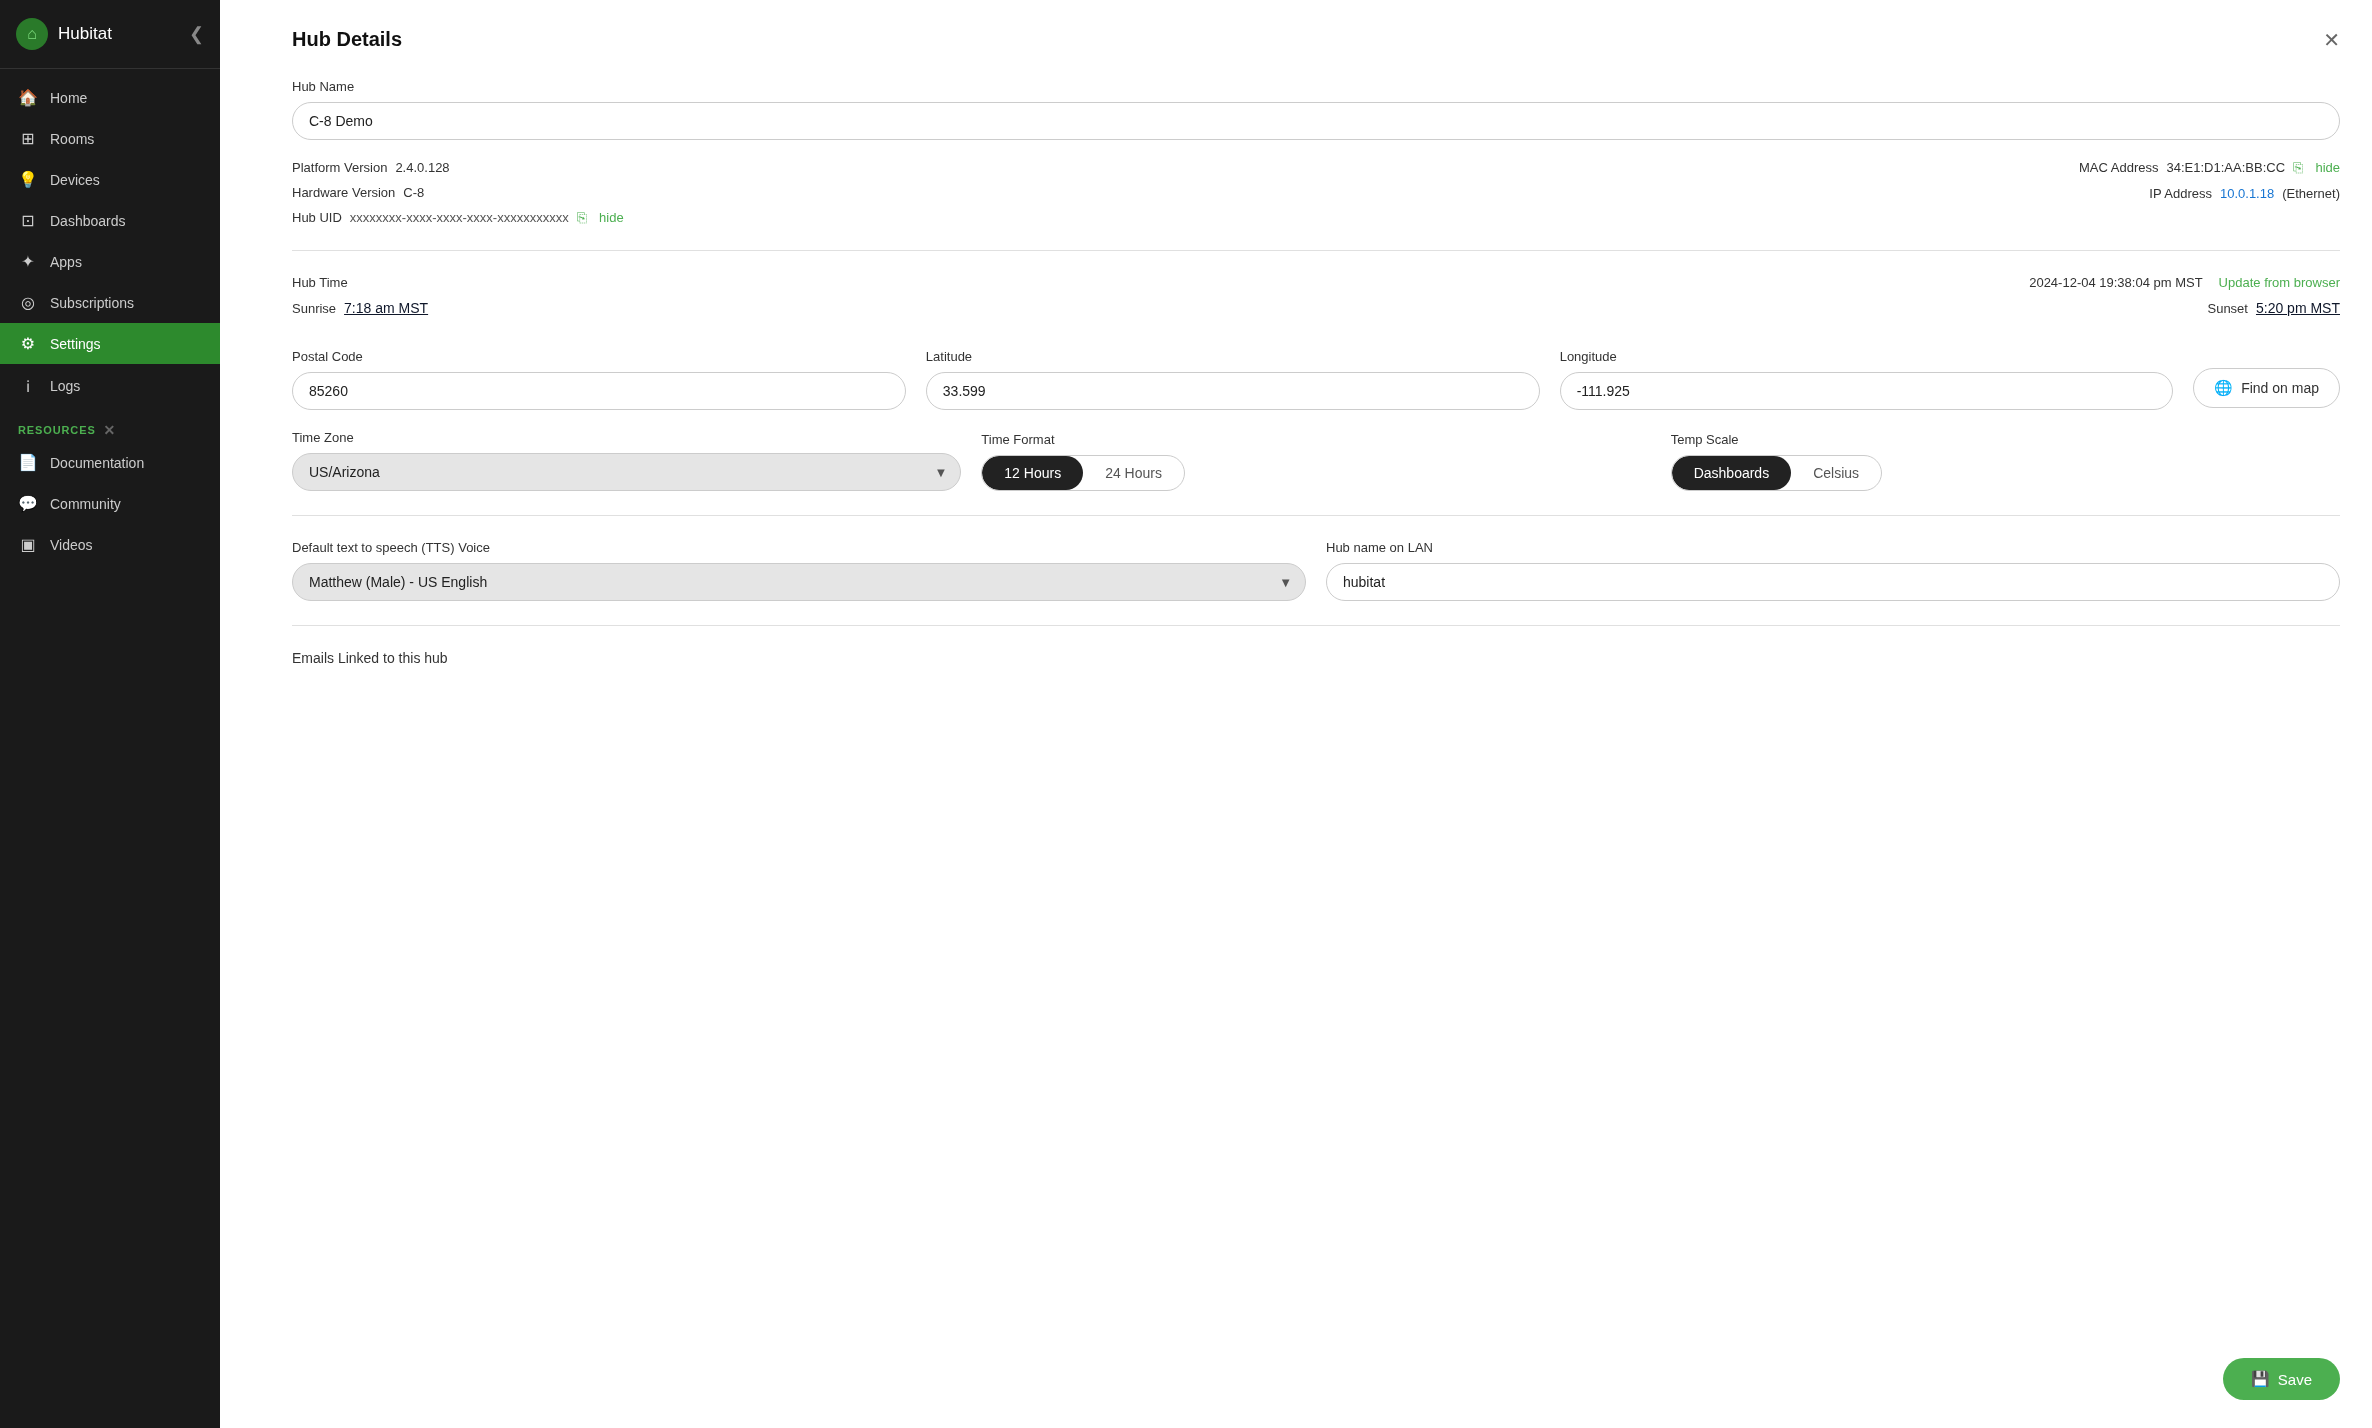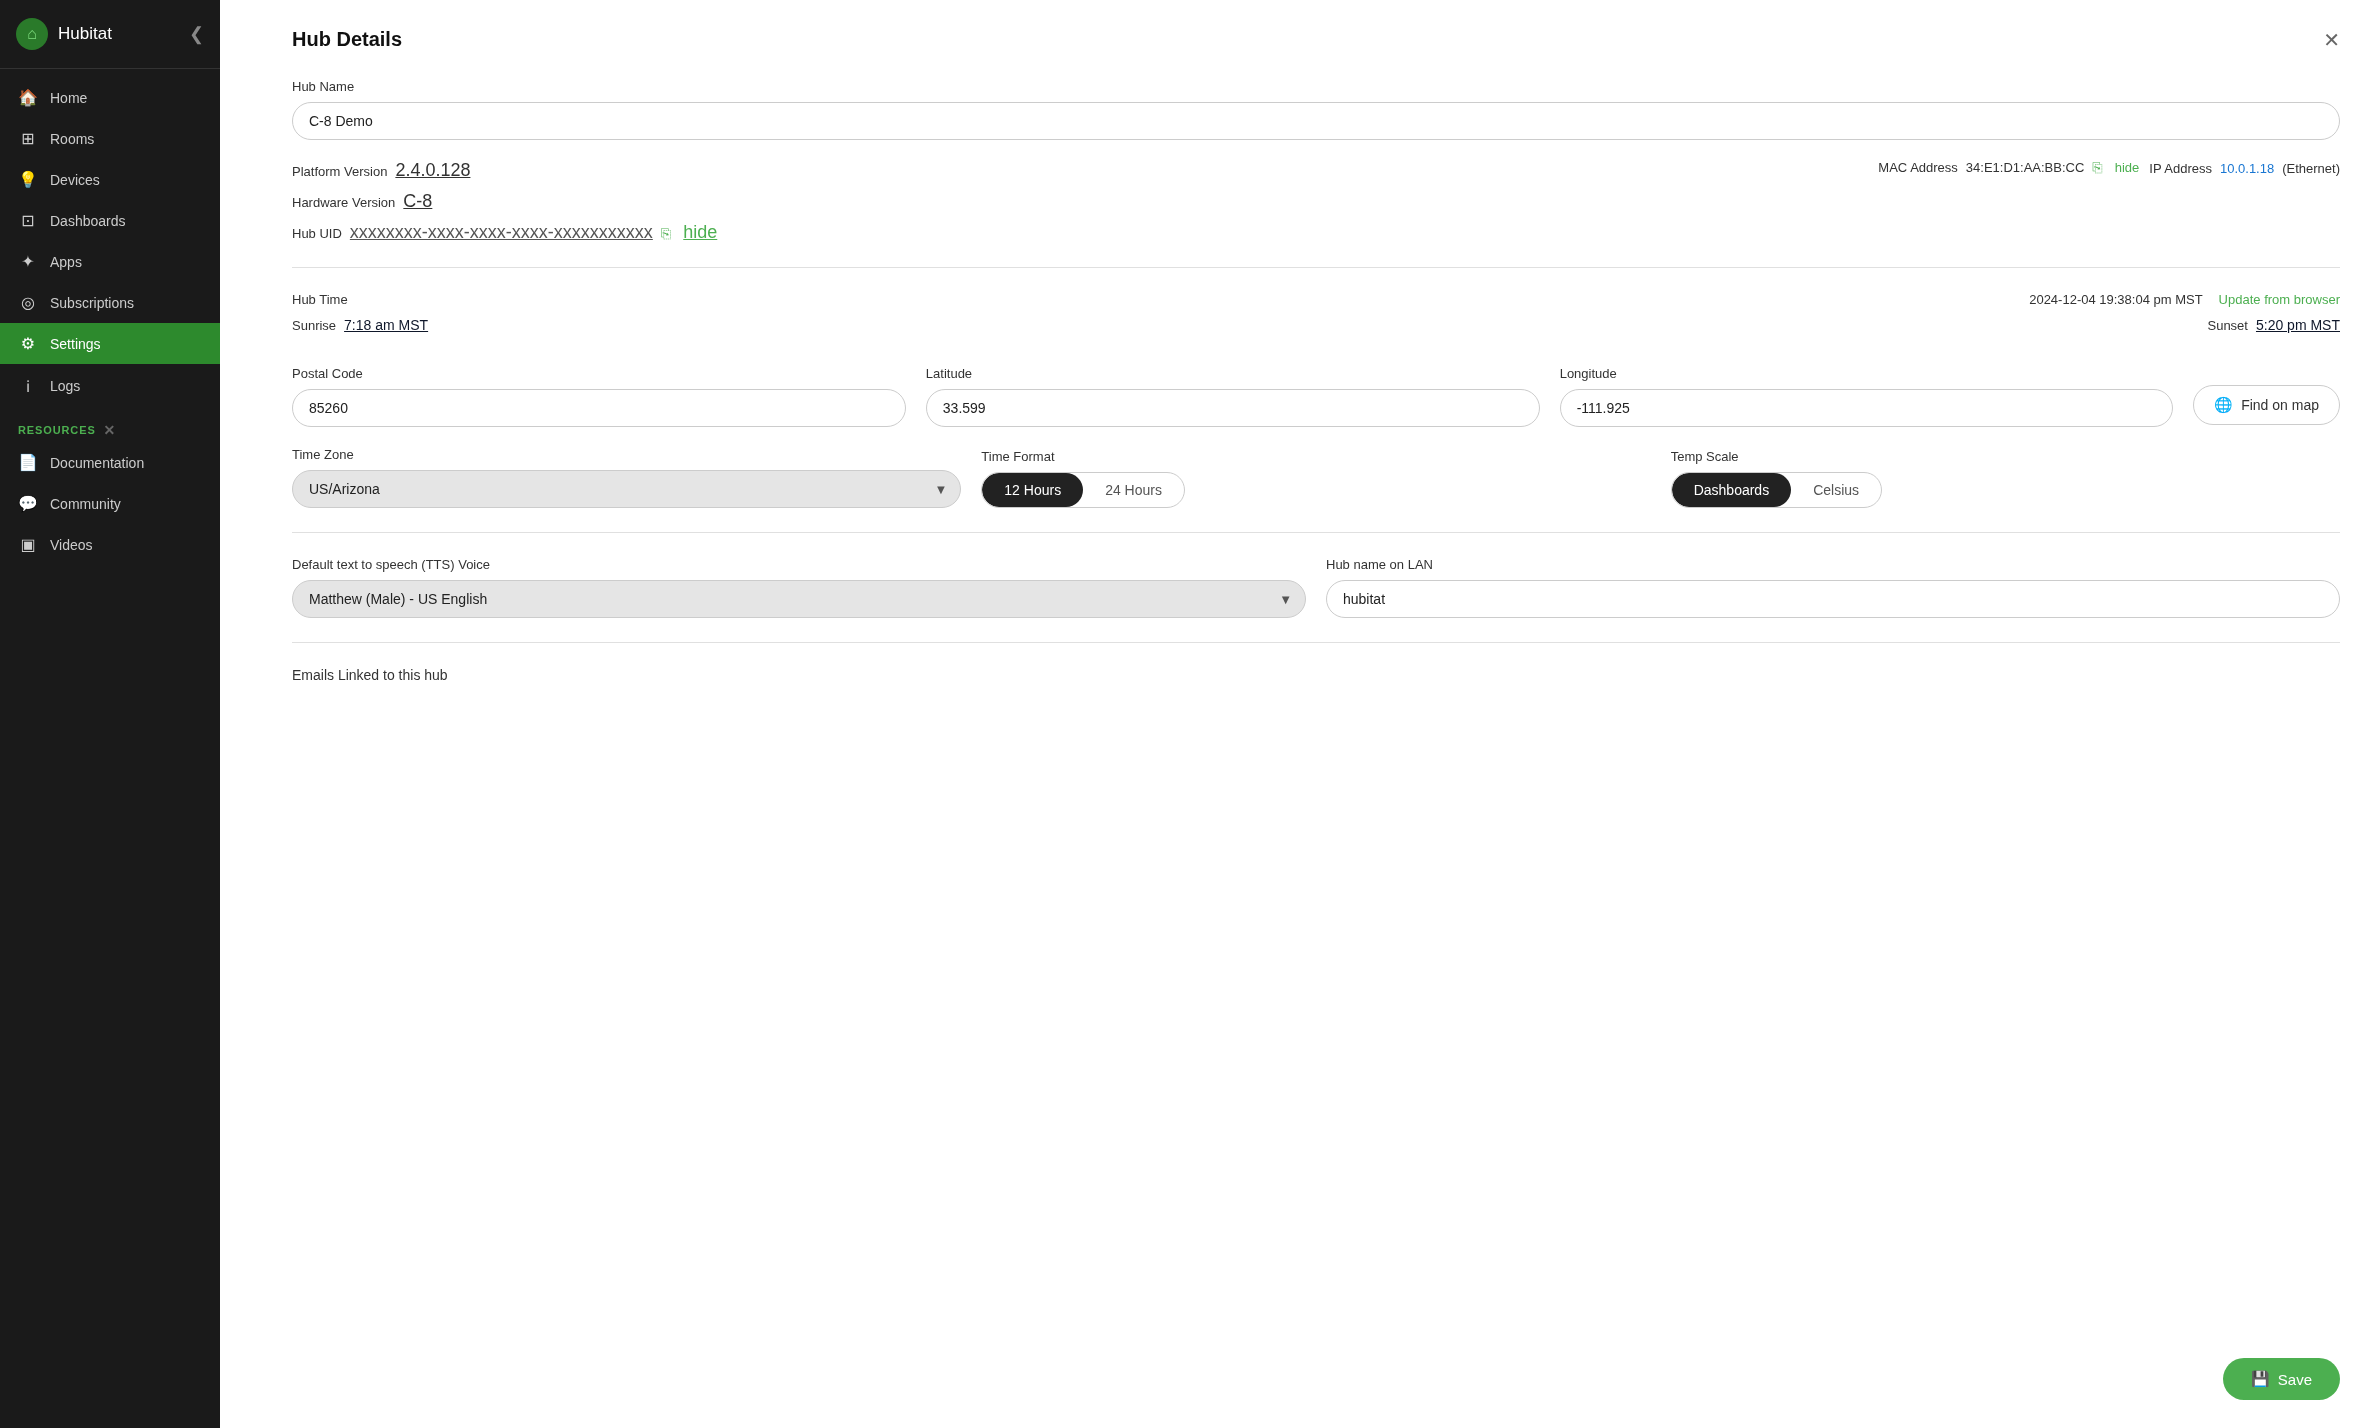--- a/index.html
+++ b/index.html
@@ -273,39 +273,39 @@
     }
     .voice-lan-row {
       display: grid;
       grid-template-columns: 1fr 1fr;
       gap: 0 20px;
       align-items: end;
       margin-bottom: 20px;
     }
     .meta-item { display: flex; align-items: baseline; gap: 8px; }
     .meta-key { font-size: 13px; font-weight: 500; color: #333; }
-    .meta-val { font-size: 18px; color: #333; text-decoration: underline; }
+    .meta-val { font-size: 13px; color: #333; }
     .meta-val.green { color: #4caf50; cursor: pointer; }
     .right-meta-row { display: flex; align-items: baseline; gap: 8px; justify-content: flex-end; }
     .right-key { font-size: 13px; font-weight: 500; color: #333; }
     .right-val { font-size: 13px; color: #333; }
     .right-val.blue { color: #1976d2; }
     .right-val.green { color: #4caf50; cursor: pointer; }
 
     .hub-name-section { margin-bottom: 20px; }
 
     .full-meta-row {
       display: flex;
       align-items: flex-start;
       justify-content: space-between;
       margin-bottom: 12px;
       text-align: right;
     }
     .left-metas { display: flex; flex-direction: column; gap: 10px; }
-    .right-metas { display: flex; gap: 10px; align-items: flex-end; }
+    .right-metas { display: flex; flex-direction: column; gap: 10px; align-items: flex-end; }
   </style>
 </head>
 <body>
 
 <div id="sidebar">
   <div class="sidebar-header">
     <div class="sidebar-logo">
       <div class="logo-icon">⌂</div>
       <span>Hubitat</span>
     </div>

